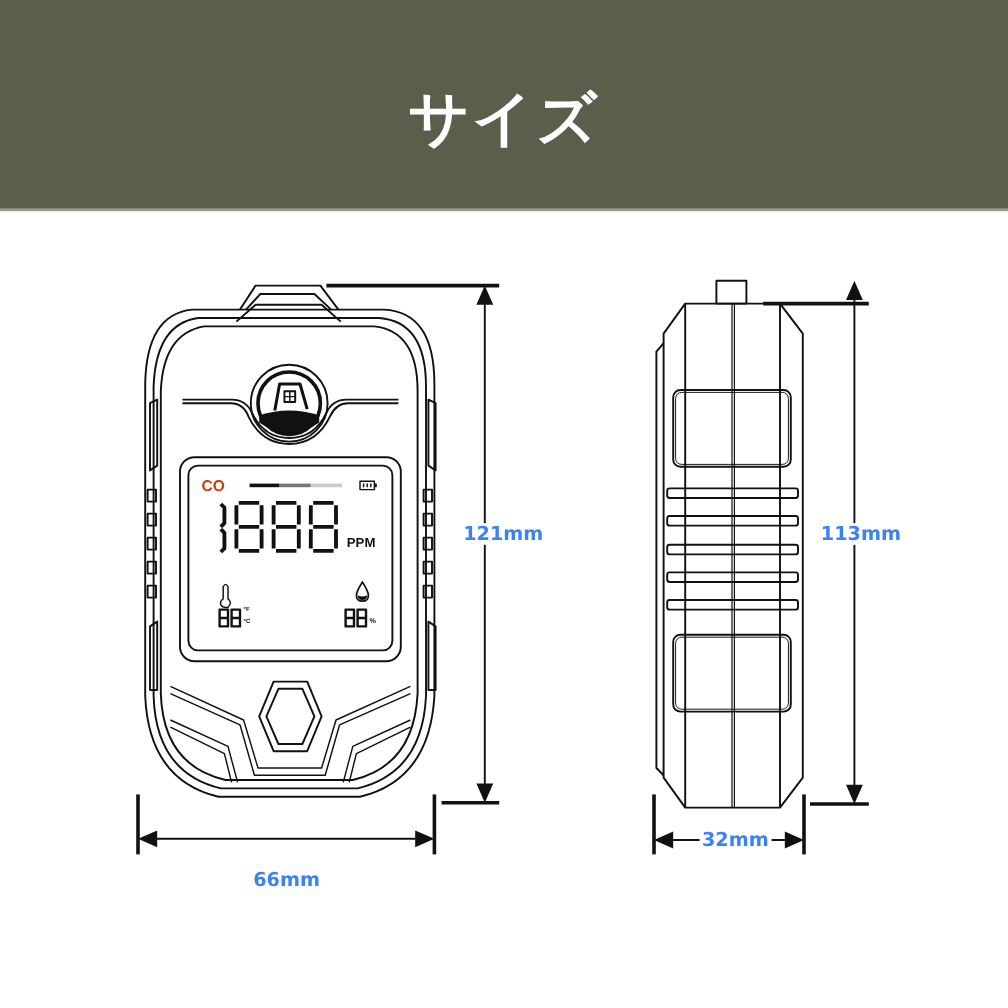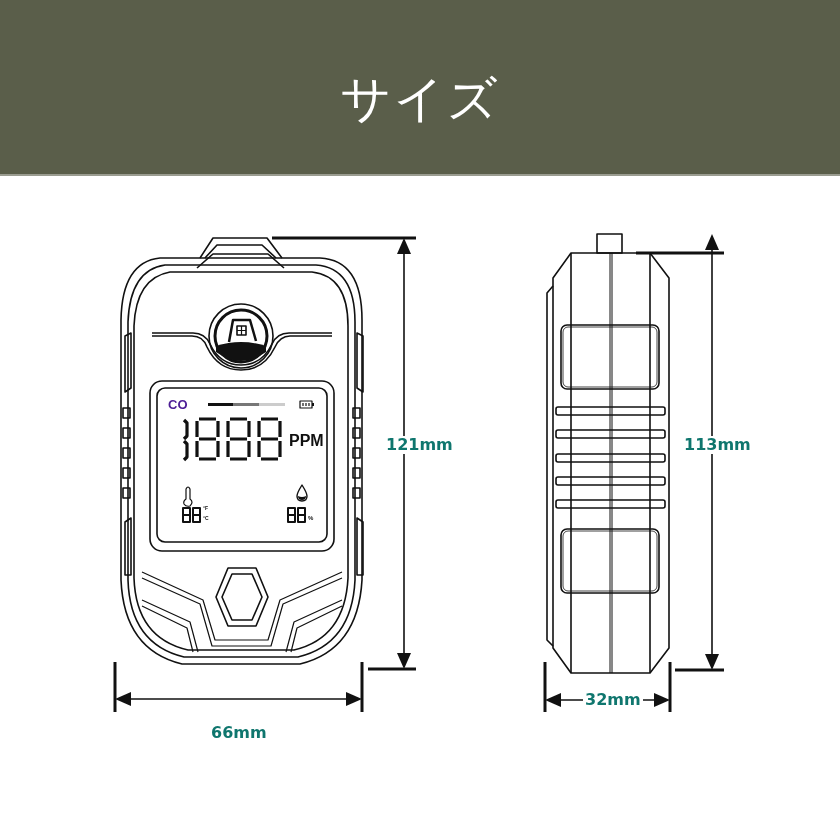--- a/index.html
+++ b/index.html
@@ -1,21 +1,21 @@
 <!DOCTYPE html>
 <html><head>
   <meta charset="utf-8">
   <style>
     html, body { margin:0; padding:0; }
     body { width:840px; height:840px; background:#ffffff; position:relative; overflow:hidden; font-family:"DejaVu Sans", sans-serif; }
     .header { position:absolute; left:0; top:0; width:840px; height:174px; background:#5a5e4a; display:flex; align-items:center; justify-content:center; }
     .header-line { position:absolute; left:0; top:174px; width:840px; height:2px; background:#9a9c90; }
-    .title { color:#ffffff; font-size:50px; font-weight:normal; letter-spacing:2px; margin-top:24px; font-family:"DejaVu Sans", sans-serif; }
+    .title { color:#ffffff; font-size:50px; font-weight:bold; letter-spacing:2px; margin-top:24px; font-family:"DejaVu Sans", sans-serif; }
     svg.drawing { position:absolute; left:0; top:0; }
-    .dim-label { position:absolute; font-family:"DejaVu Sans", sans-serif; font-weight:bold; font-size:16px; color:#0f766e; background:#fff; padding:0 2px; line-height:18px; }
+    .dim-label { position:absolute; font-family:"DejaVu Sans", sans-serif; font-weight:bold; font-size:16px; color:#3b82f6; background:#fff; padding:0 2px; line-height:18px; }
   </style>
 </head>
 <body>
 
 <div class="header">
   <span class="title">サイズ</span>
 </div>
 <div class="header-line"></div>
 
 <svg class="drawing" width="840" height="840" viewBox="0 0 840 840">
@@ -144,22 +144,22 @@
       <polygon points="115,699 131,692 131,706"></polygon>
       <polygon points="362,699 346,692 346,706"></polygon>
       <polygon points="712,234 705,250 719,250"></polygon>
       <polygon points="712,670 705,654 719,654"></polygon>
       <polygon points="545,700 561,693 561,707"></polygon>
       <polygon points="670,700 654,693 654,707"></polygon>
     </g>
   </g>
 </svg>
 
-<span style="position:absolute;left:168px;top:397px;font-size:13px;font-weight:bold;color:#4c1d95;font-family:'Liberation Sans',sans-serif;">CO</span>
-<span style="position:absolute;left:289px;top:432px;font-size:16px;font-weight:bold;color:#111;font-family:'Liberation Sans',sans-serif;">PPM</span>
+<span style="position:absolute;left:168px;top:397px;font-size:13px;font-weight:bold;color:#c2410c;font-family:'Liberation Sans',sans-serif;">CO</span>
+<span style="position:absolute;left:289px;top:447px;font-size:11px;font-weight:bold;color:#111;font-family:'Liberation Sans',sans-serif;">PPM</span>
 <span style="position:absolute;left:203px;top:505px;font-size:5px;font-weight:bold;color:#111;font-family:'Liberation Sans',sans-serif;">°F</span>
 <span style="position:absolute;left:203px;top:515px;font-size:5px;font-weight:bold;color:#111;font-family:'Liberation Sans',sans-serif;">°C</span>
 <span style="position:absolute;left:308px;top:515px;font-size:6px;font-weight:bold;color:#111;font-family:'Liberation Sans',sans-serif;">%</span>
 
 <span class="dim-label" style="left:384px;top:436px;">121mm</span>
 <span class="dim-label" style="left:209px;top:690px;margin-top:34px;">66mm</span>
 <span class="dim-label" style="left:682px;top:436px;">113mm</span>
 <span class="dim-label" style="left:583px;top:691px;">32mm</span>
 
 </body></html>

